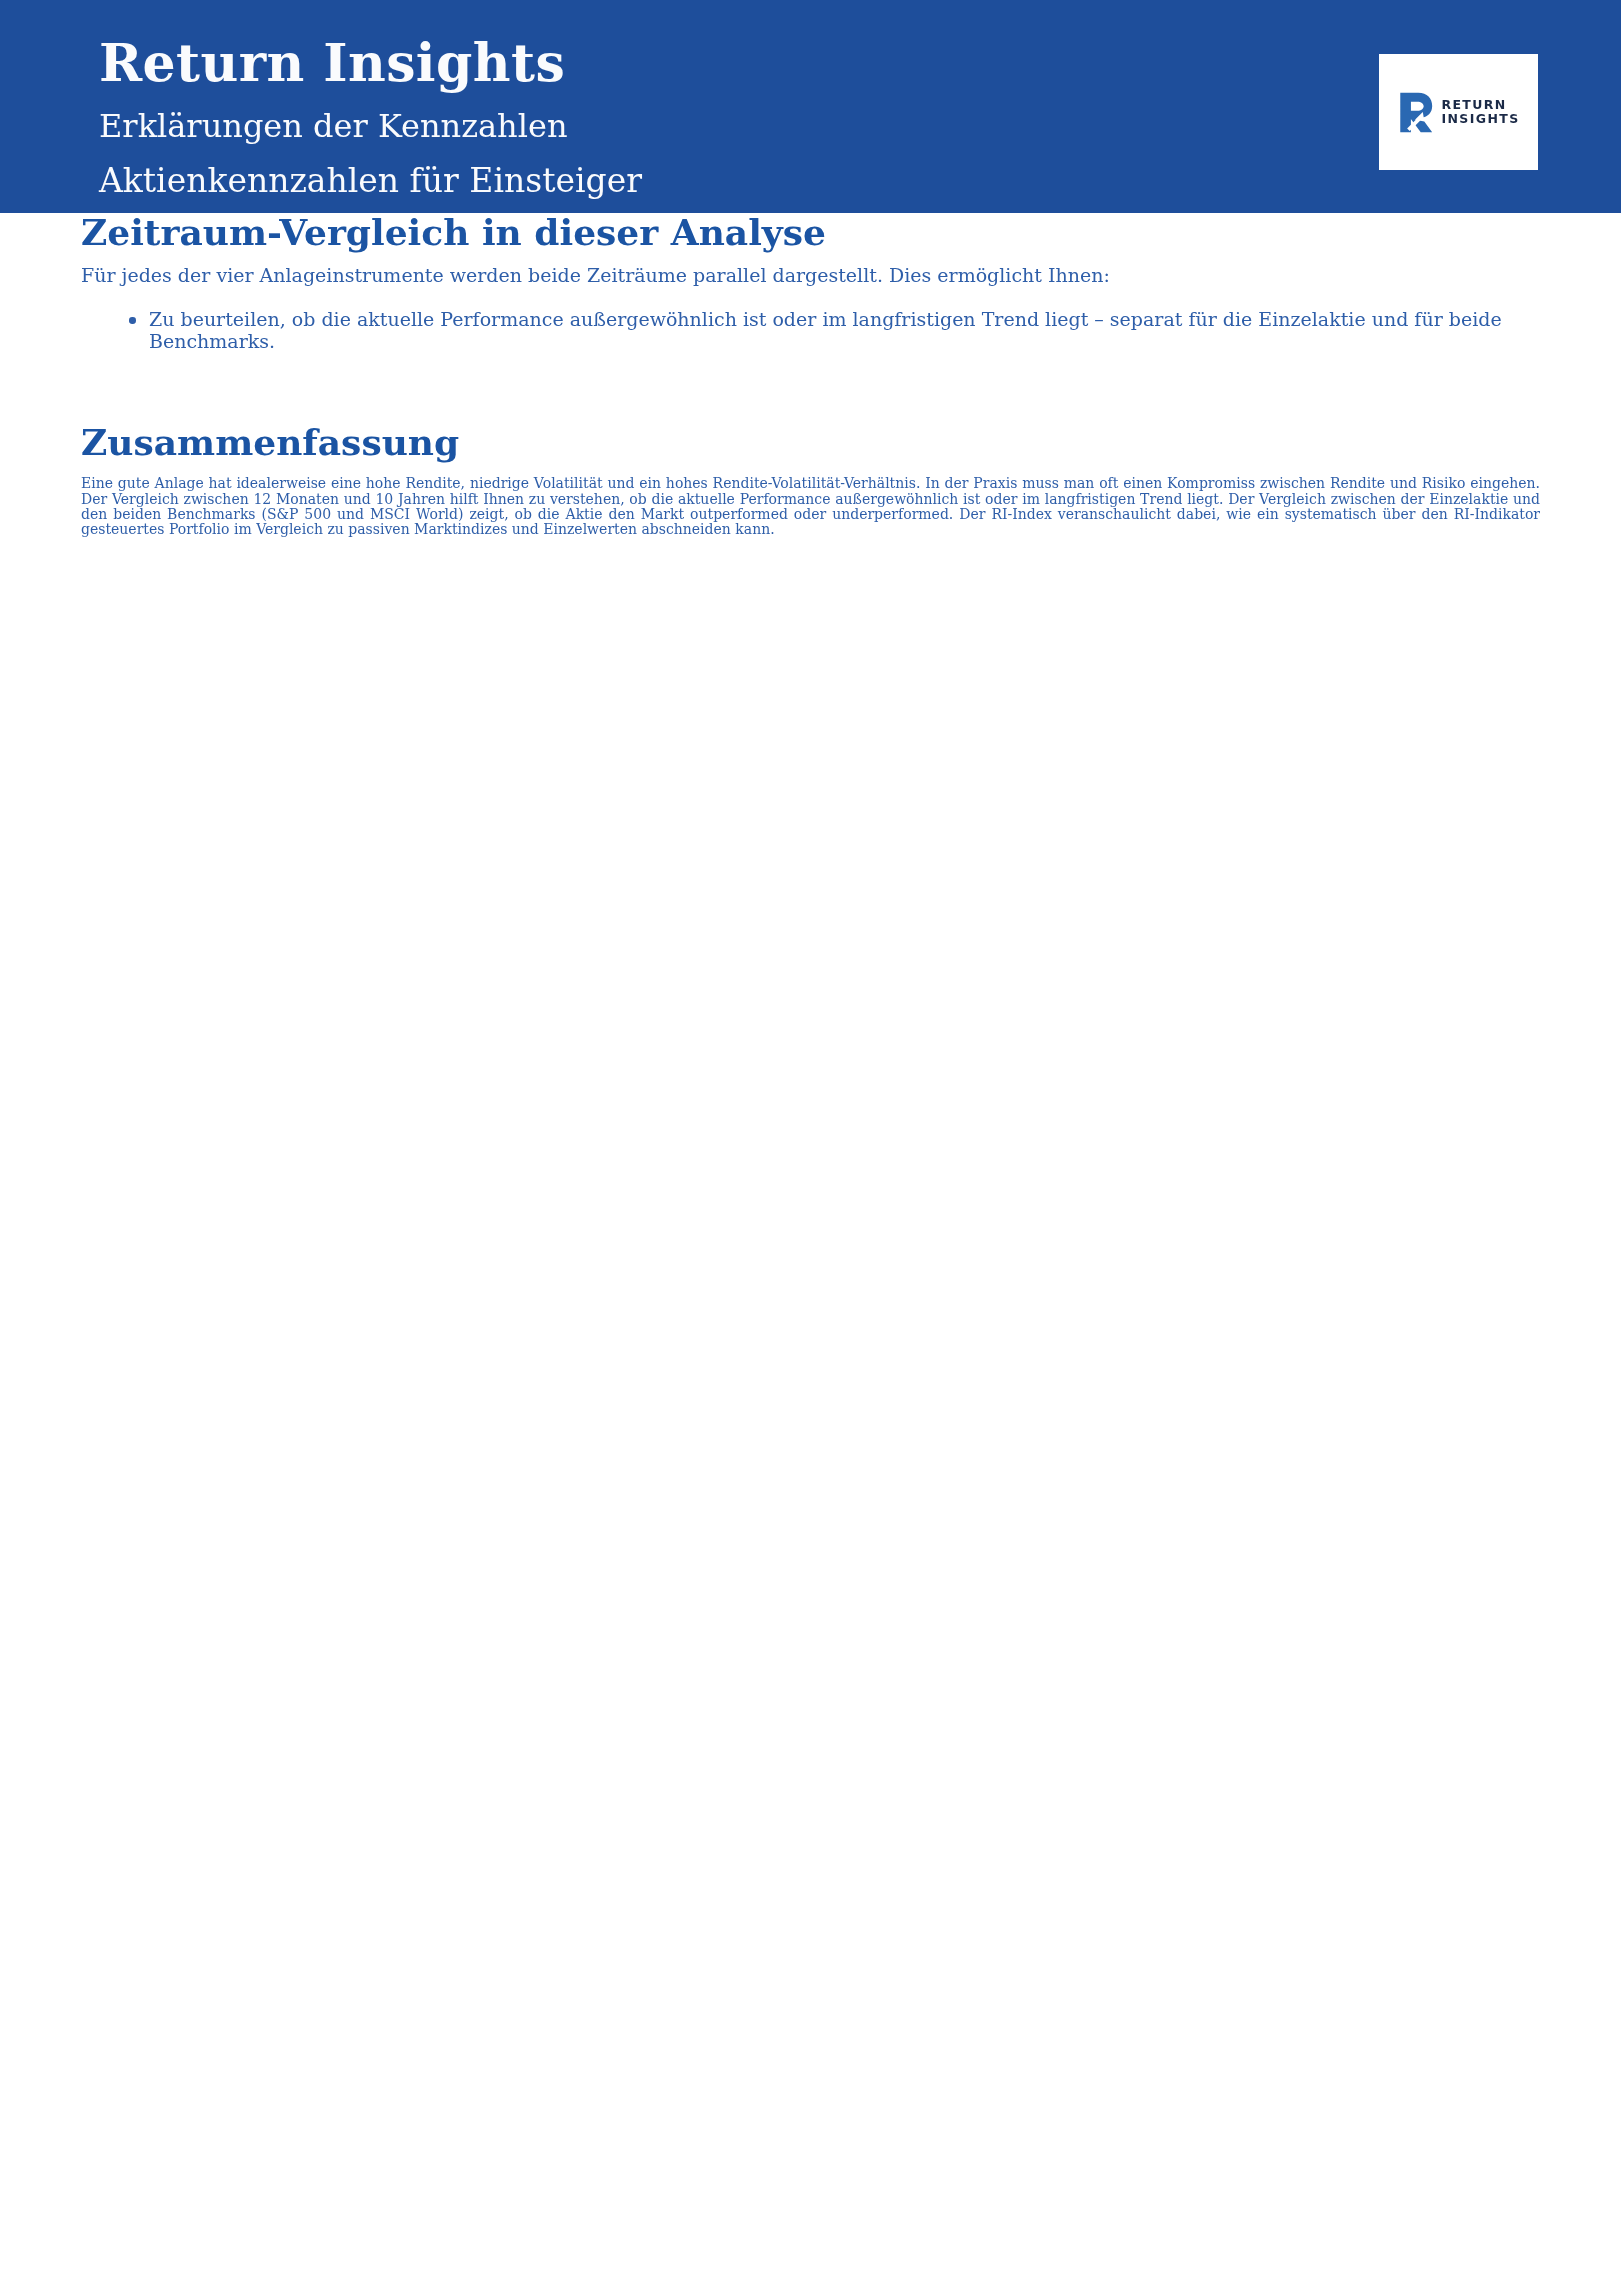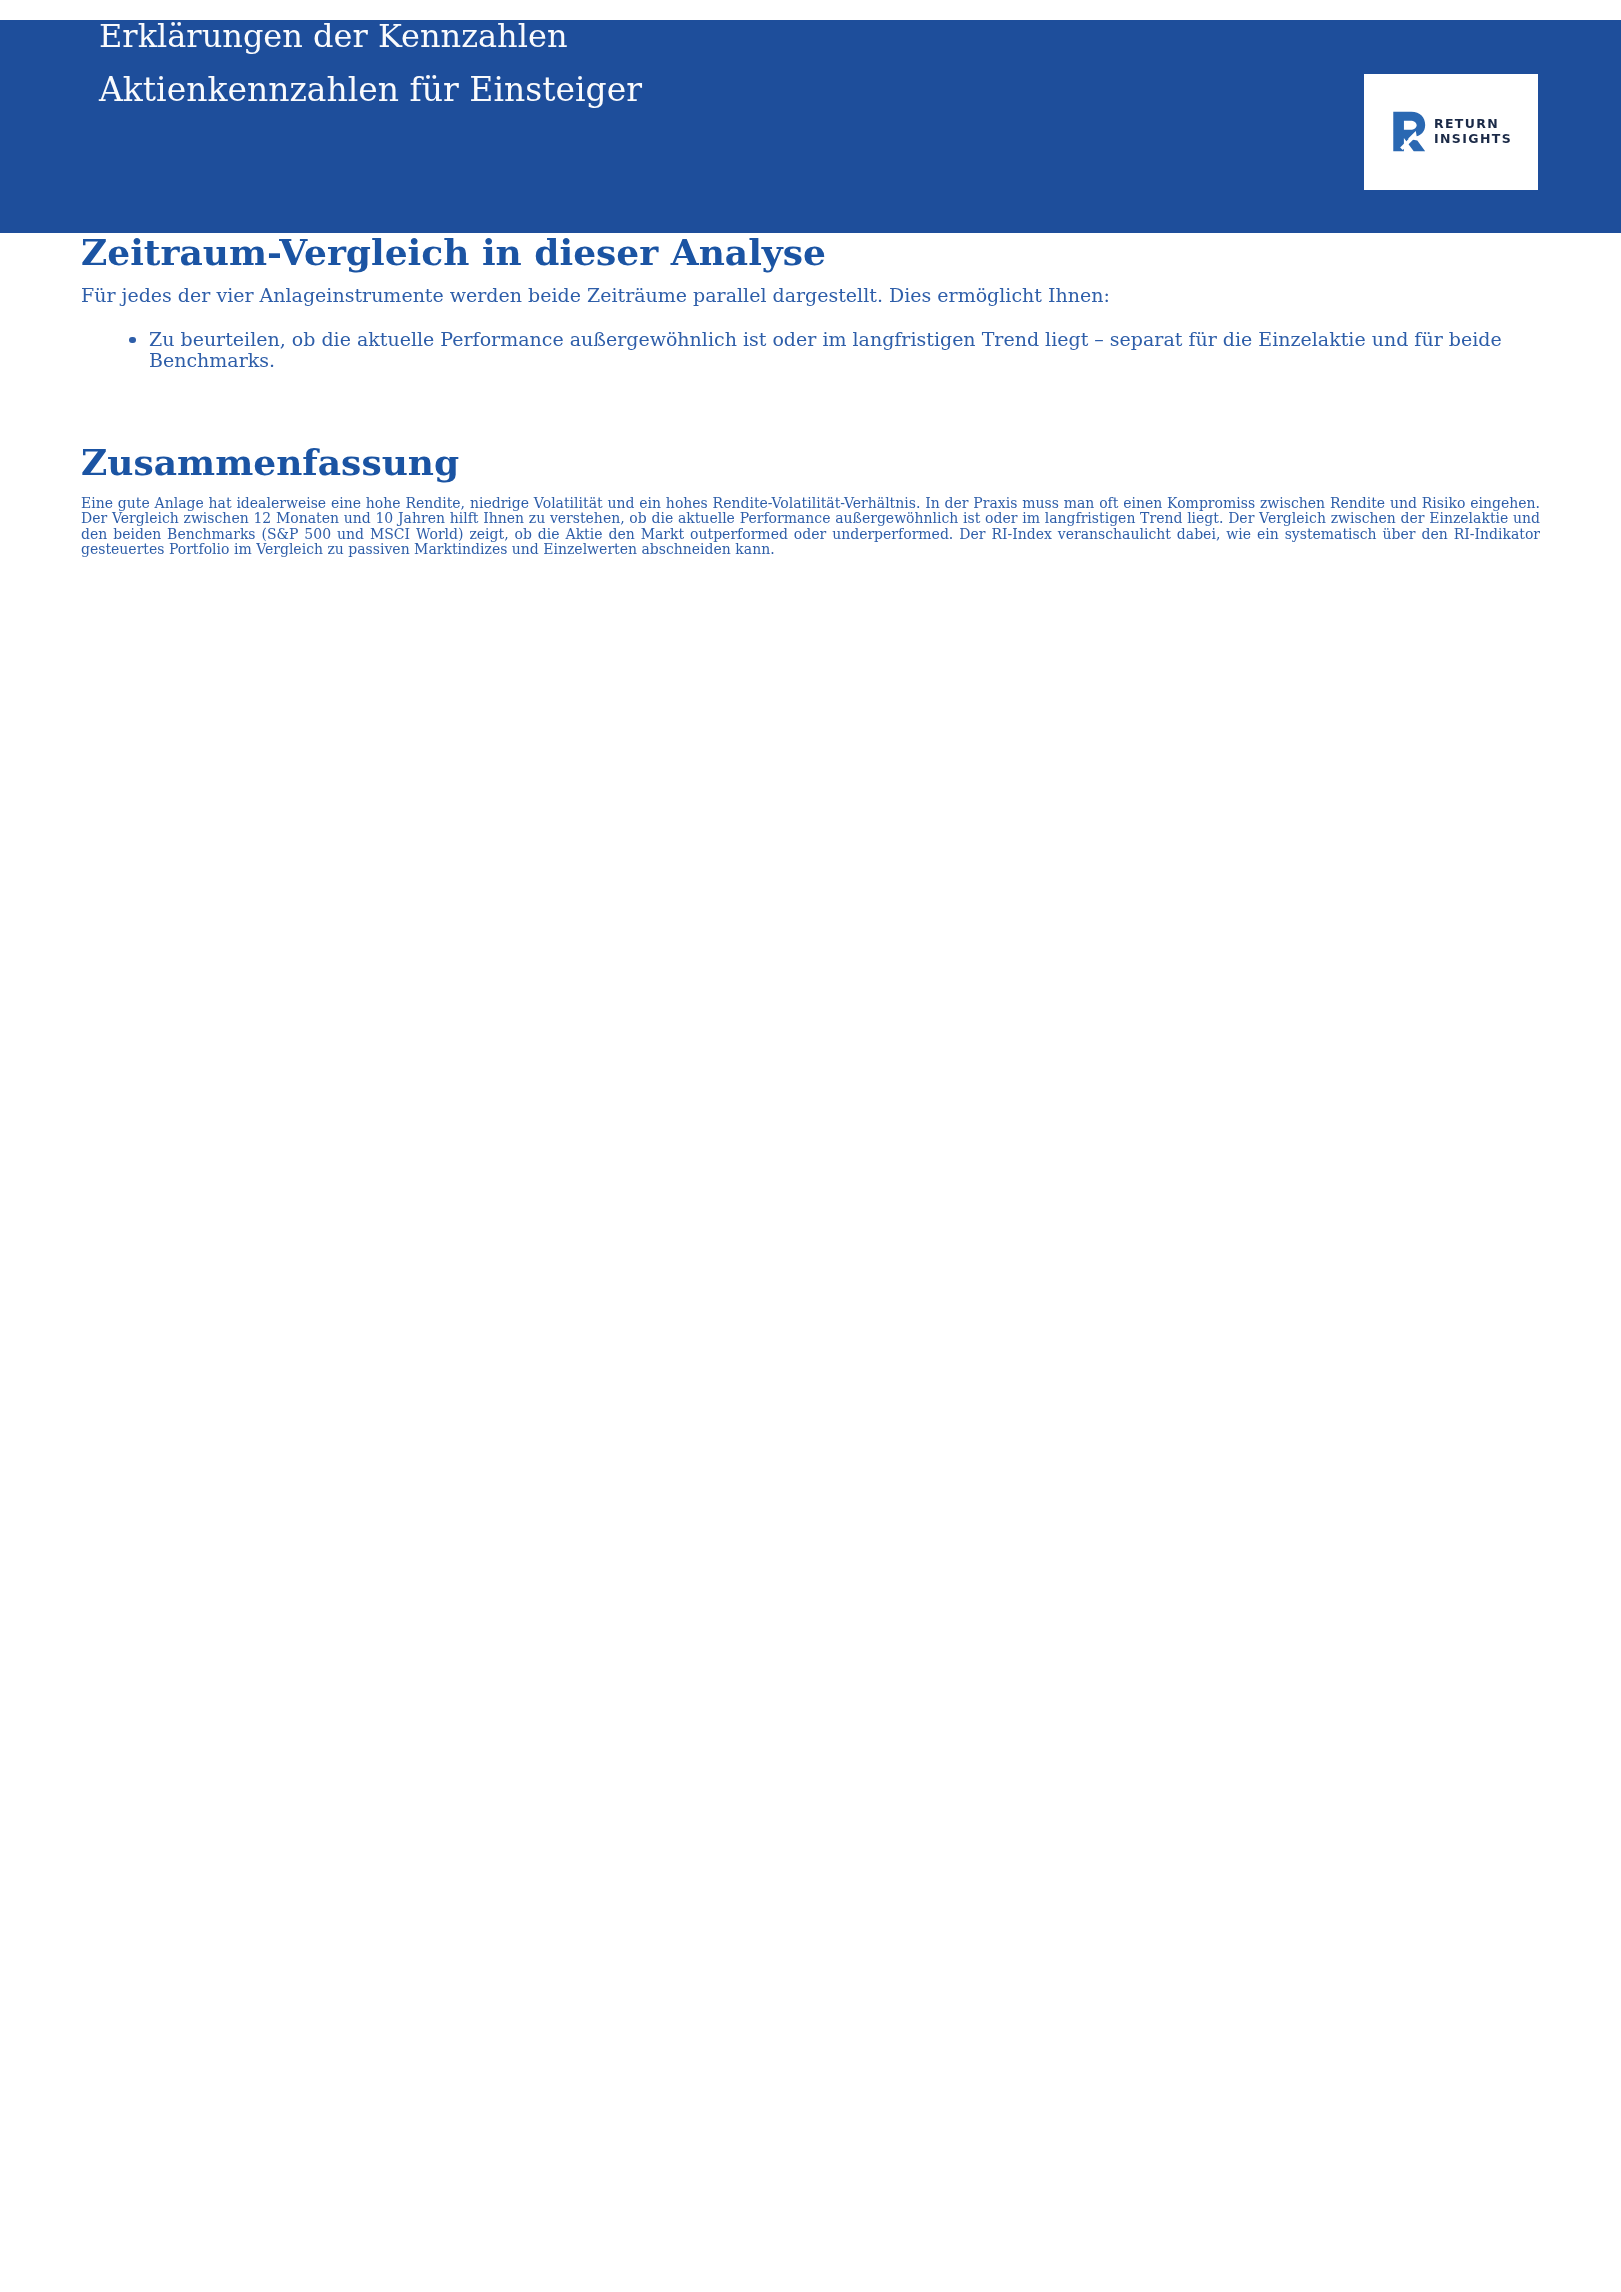--- a/index.html
+++ b/index.html
@@ -41,21 +41,21 @@
     font-size: 33px;
     font-weight: normal;
     line-height: 1.05;
   }
 
   
   .logo-card {
     position: absolute;
     top: 54px;
     right: 83px;
-    width: 174px;
+    width: 159px;
     height: 116px;
     background: #ffffff;
     display: flex;
     align-items: center;
     justify-content: center;
     gap: 8px;
   }
   .logo-mark { display: block; }
   .logo-text {
     font-family: "DejaVu Sans", "Liberation Sans", sans-serif;
@@ -114,20 +114,21 @@
     line-height: 1.09;
     text-align: justify;
   }
 </style>
 </head>
 <body>
 
 <div class="page">
 
   <header class="banner">
+    <h1 class="banner-title">Return Insights</h1>
     <div class="banner-subtitle">Erklärungen der Kennzahlen</div>
     <div class="banner-tagline">Aktienkennzahlen für Einsteiger</div>
 
     <div class="logo-card">
       <svg class="logo-mark" width="36" height="41" viewBox="0 0 44 50" aria-hidden="true">
 
         <path fill="#2a68b2" d="M4 1 H26 C37 1 43 8 43 17 C43 25 38 30 30 31.5 L43 49 H29 L17 33 V49 H4 Z"></path>
 
         <path fill="#ffffff" d="M17 12 h8 c4.5 0 7.5 2.2 7.5 5.5 S29.5 23 25 23 h-8 Z"></path>
 

